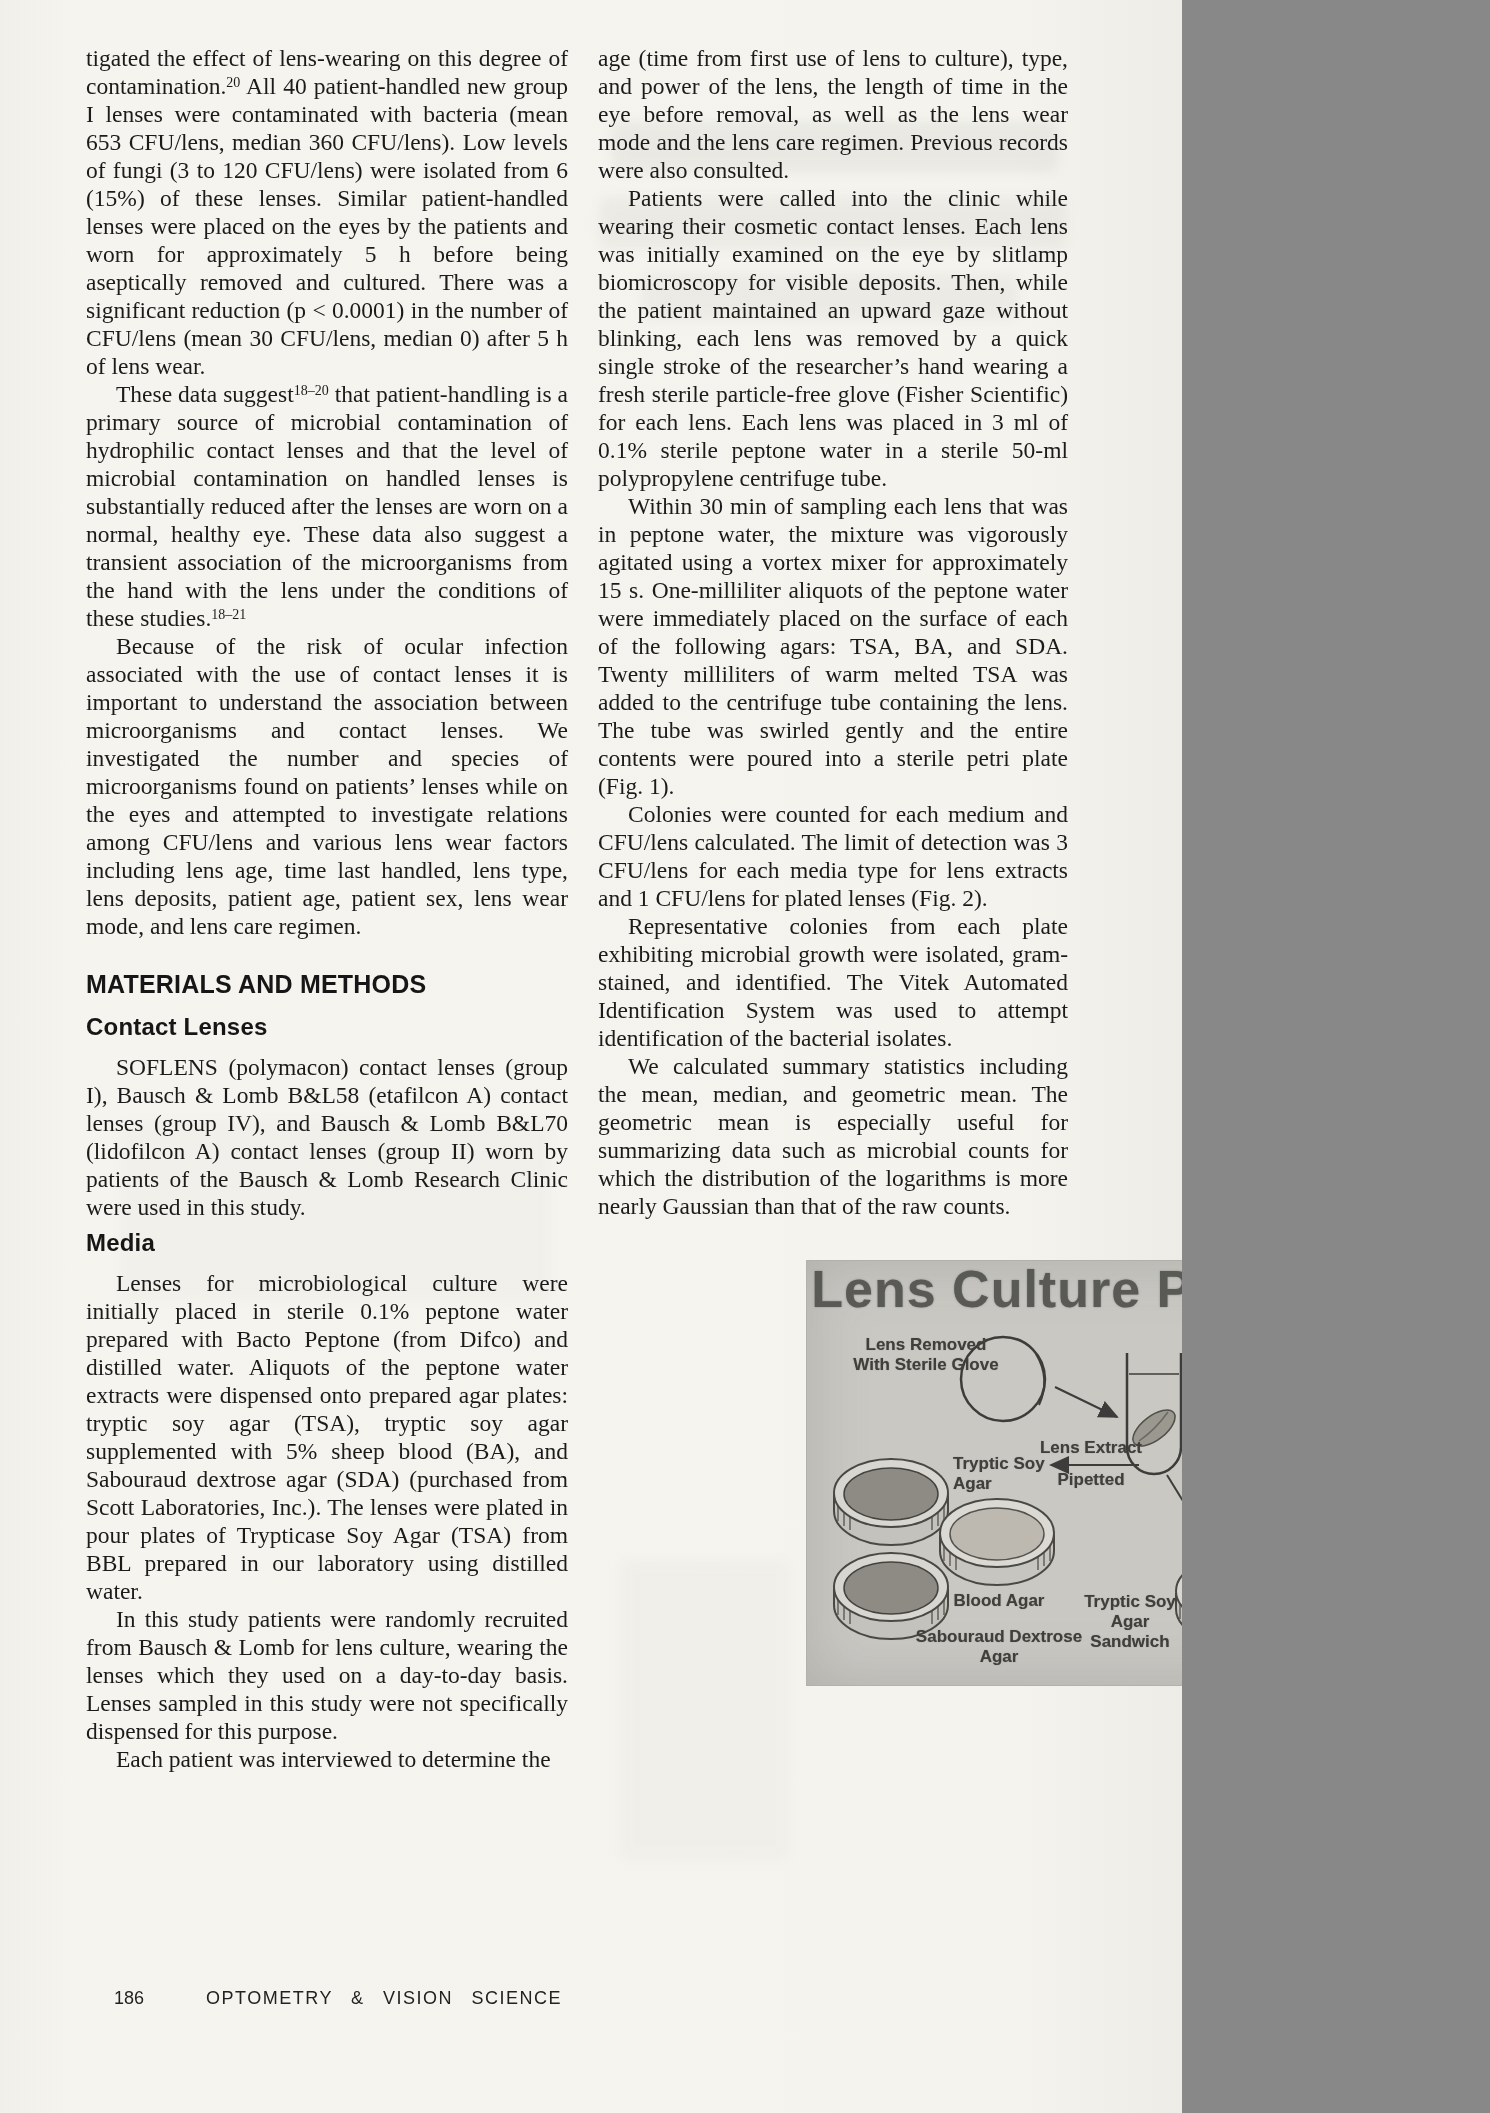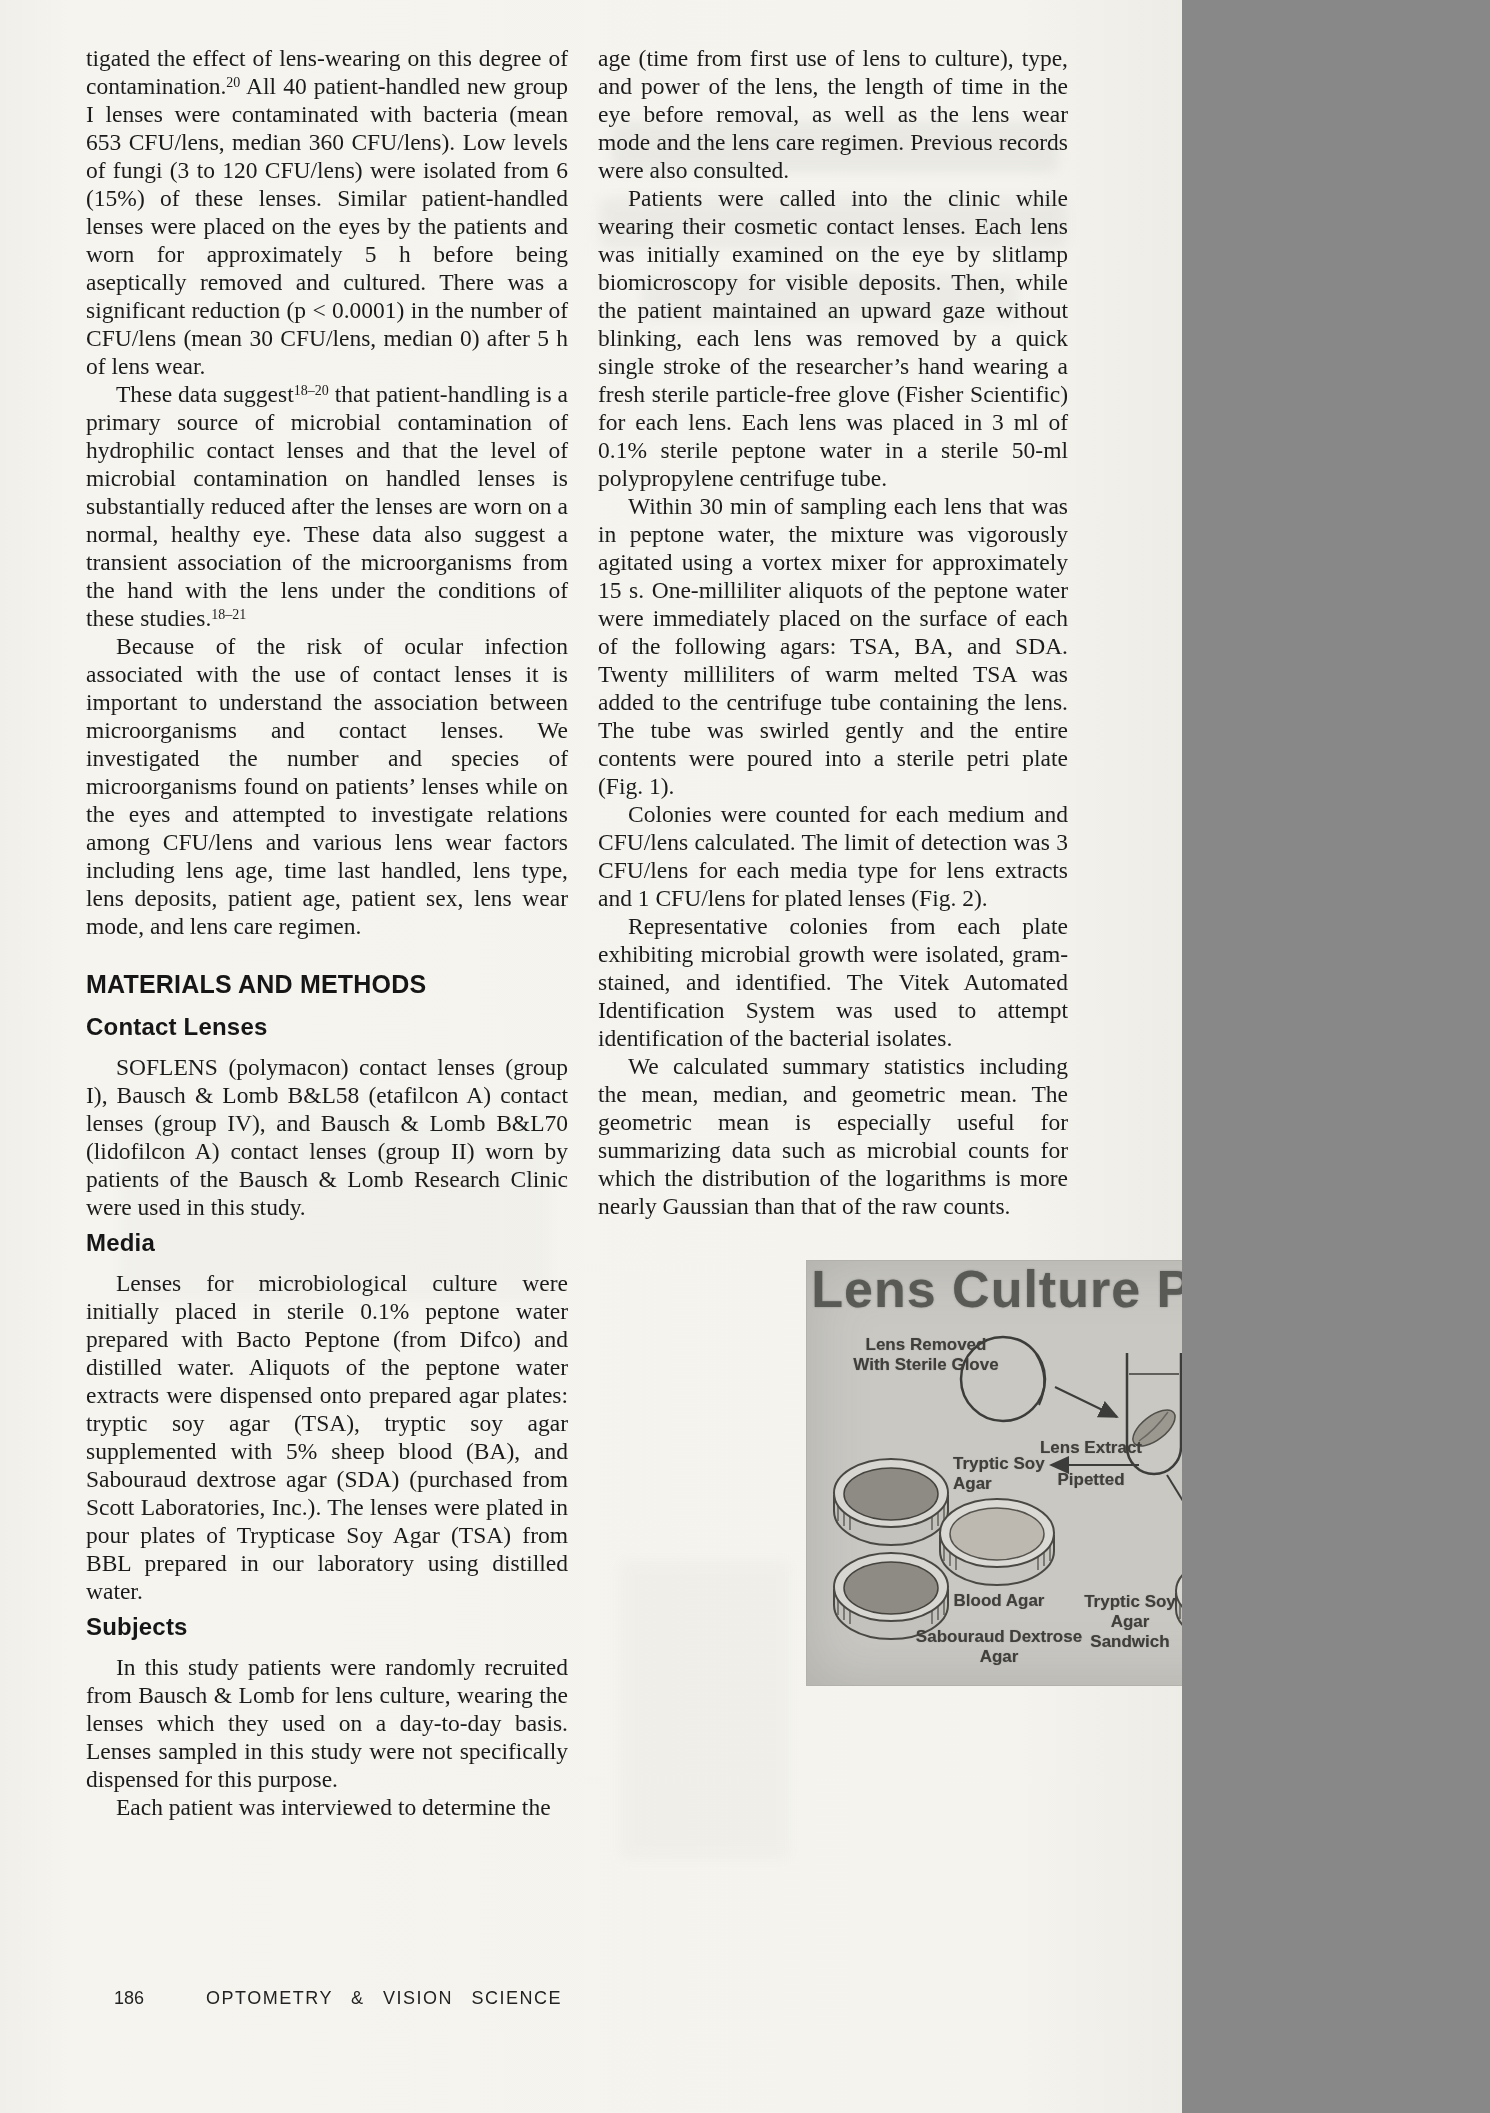--- a/index.html
+++ b/index.html
@@ -92,21 +92,20 @@
     <p>Because of the risk of ocular infection associated with the use of contact lenses it is important to understand the association between microorganisms and contact lenses. We investigated the number and species of microorganisms found on patients’ lenses while on the eyes and attempted to investigate relations among CFU/lens and various lens wear factors including lens age, time last handled, lens type, lens deposits, patient age, patient sex, lens wear mode, and lens care regimen.</p>
 
     <div class="h1">MATERIALS AND METHODS</div>
 
     <div class="h2">Contact Lenses</div>
     <p>SOFLENS (polymacon) contact lenses (group I), Bausch &amp; Lomb B&amp;L58 (etafilcon A) contact lenses (group IV), and Bausch &amp; Lomb B&amp;L70 (lidofilcon A) contact lenses (group II) worn by patients of the Bausch &amp; Lomb Research Clinic were used in this study.</p>
 
     <div class="h2">Media</div>
     <p>Lenses for microbiological culture were initially placed in sterile 0.1% peptone water prepared with Bacto Peptone (from Difco) and distilled water. Aliquots of the peptone water extracts were dispensed onto prepared agar plates: tryptic soy agar (TSA), tryptic soy agar supplemented with 5% sheep blood (BA), and Sabouraud dextrose agar (SDA) (purchased from Scott Laboratories, Inc.). The lenses were plated in pour plates of Trypticase Soy Agar (TSA) from BBL prepared in our laboratory using distilled water.</p>
 
-    <div class="h2">Subjects</div>
     <p>In this study patients were randomly recruited from Bausch &amp; Lomb for lens culture, wearing the lenses which they used on a day-to-day basis. Lenses sampled in this study were not specifically dispensed for this purpose.</p>
     <p>Each patient was interviewed to determine the</p>
   </div>
 
   <div class="col col-right">
     <p class="noindent">age (time from first use of lens to culture), type, and power of the lens, the length of time in the eye before removal, as well as the lens wear mode and the lens care regimen. Previous records were also consulted.</p>
     <p>Patients were called into the clinic while wearing their cosmetic contact lenses. Each lens was initially examined on the eye by slitlamp biomicroscopy for visible deposits. Then, while the patient maintained an upward gaze without blinking, each lens was removed by a quick single stroke of the researcher’s hand wearing a fresh sterile particle-free glove (Fisher Scientific) for each lens. Each lens was placed in 3 ml of 0.1% sterile peptone water in a sterile 50-ml polypropylene centrifuge tube.</p>
     <p>Within 30 min of sampling each lens that was in peptone water, the mixture was vigorously agitated using a vortex mixer for approximately 15 s. One-milliliter aliquots of the peptone water were immediately placed on the surface of each of the following agars: TSA, BA, and SDA. Twenty milliliters of warm melted TSA was added to the centrifuge tube containing the lens. The tube was swirled gently and the entire contents were poured into a sterile petri plate (Fig. 1).</p>
     <p>Colonies were counted for each medium and CFU/lens calculated. The limit of detection was 3 CFU/lens for each media type for lens extracts and 1 CFU/lens for plated lenses (Fig. 2).</p>
     <p>Representative colonies from each plate exhibiting microbial growth were isolated, gram-stained, and identified. The Vitek Automated Identification System was used to attempt identification of the bacterial isolates.</p>

